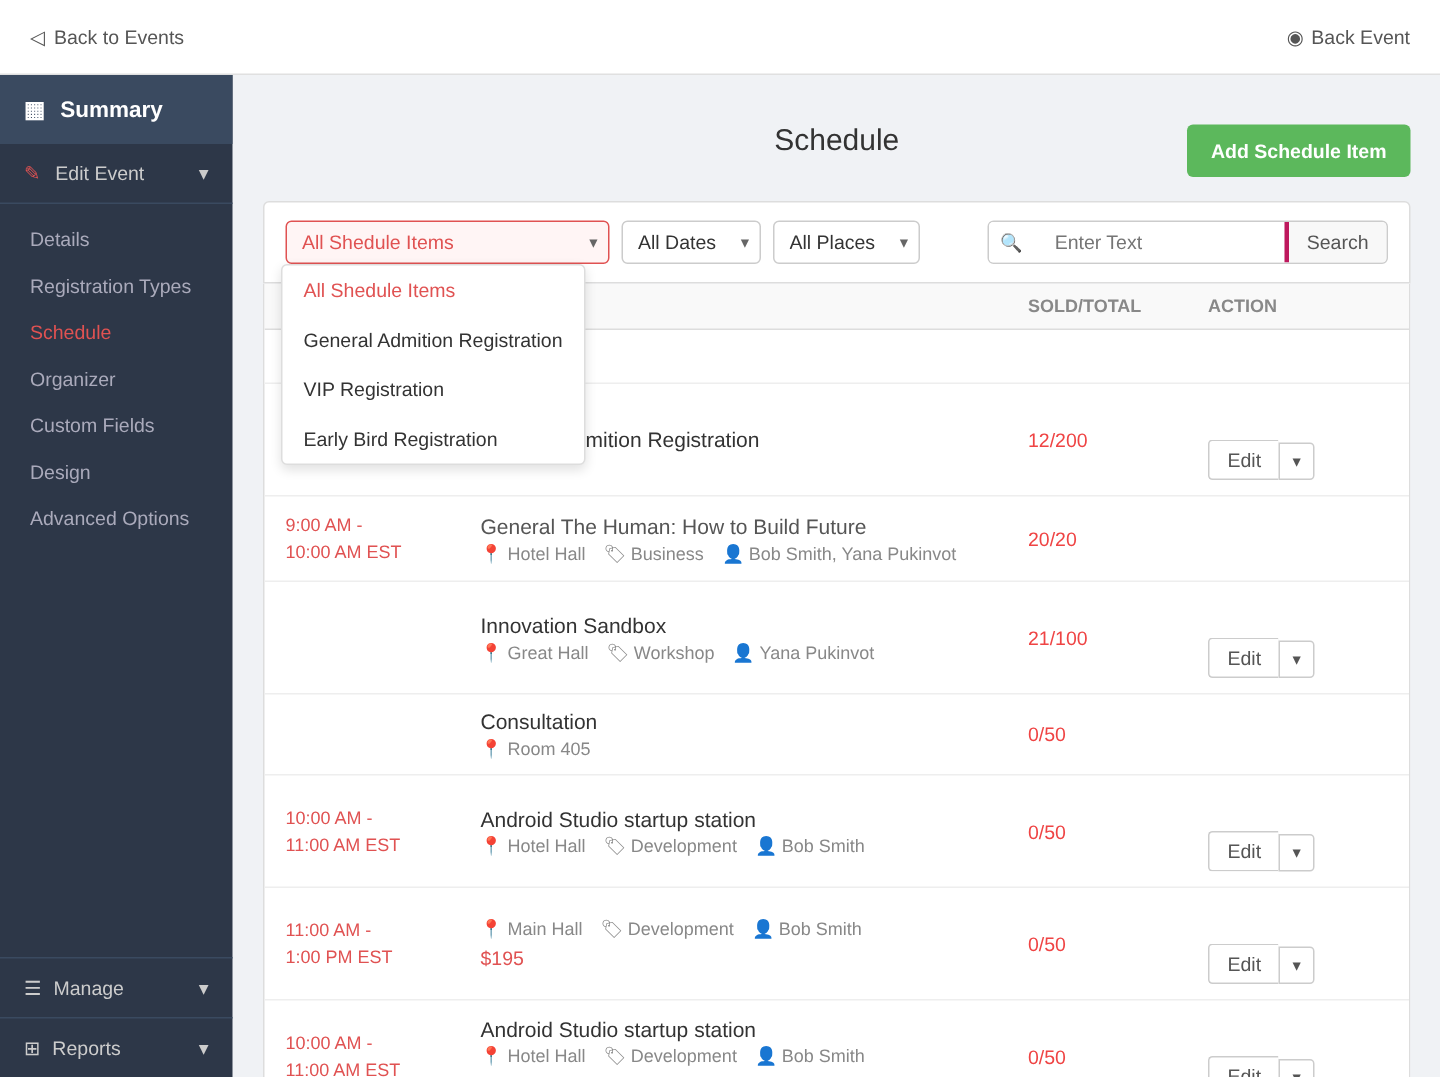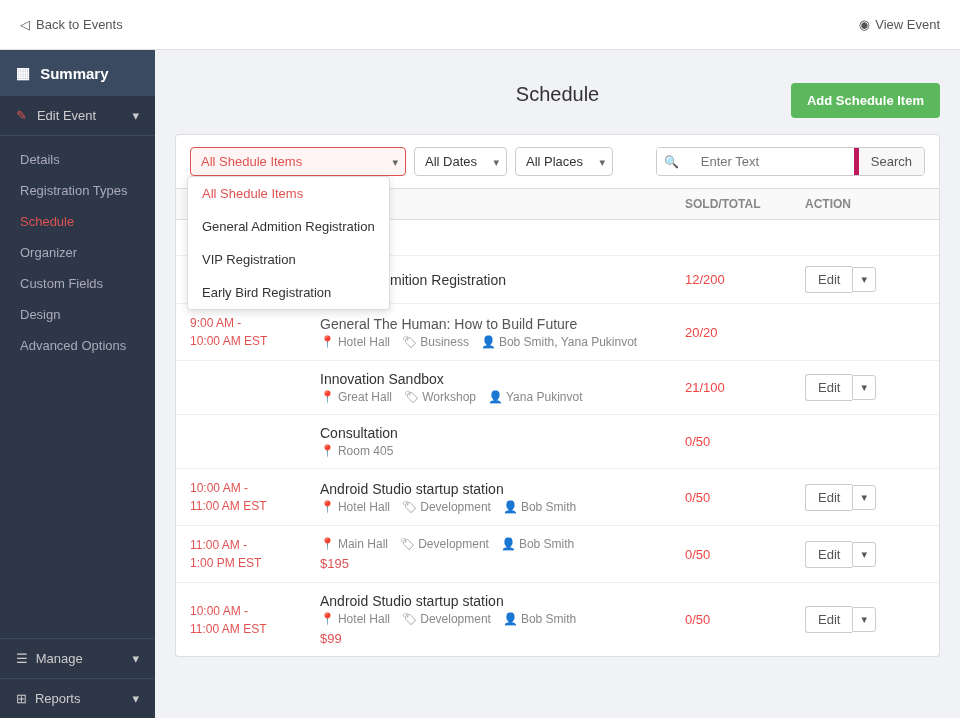--- a/index.html
+++ b/index.html
@@ -31,57 +31,57 @@
     .add-btn { background: #5cb85c; color: #fff; border: none; padding: 10px 16px; border-radius: 4px; font-size: 13px; font-weight: 600; cursor: pointer; white-space: nowrap; }
 
     
     .filters { display: flex; align-items: center; gap: 8px; margin-bottom: 0; background: #fff; border: 1px solid #ddd; border-radius: 4px 4px 0 0; padding: 12px 14px; position: relative; }
     .filter-select { position: relative; display: inline-block; }
     .filter-select select { appearance: none; border: 1px solid #ccc; border-radius: 4px; padding: 6px 28px 6px 10px; font-size: 13px; background: #fff; cursor: pointer; color: #333; }
     .filter-select::after { content: '▾'; position: absolute; right: 8px; top: 50%; transform: translateY(-50%); pointer-events: none; color: #666; font-size: 11px; }
     .search-box { display: flex; align-items: center; border: 1px solid #ccc; border-radius: 4px; overflow: hidden; margin-left: auto; }
     .search-input-wrap { display: flex; align-items: center; background: #fff; padding: 6px 8px; gap: 6px; }
     .search-input-wrap input { border: none; outline: none; font-size: 13px; width: 160px; color: #666; padding-left: 15px; }
-    .search-btn { background: #f8f8f8; border: none; border-left: 5px solid #be185d; padding: 6px 12px; font-size: 13px; cursor: pointer; color: #555; }
+    .search-btn { background: #f8f8f8; border: none; border-left: 3px solid #be185d; padding: 6px 12px; font-size: 13px; cursor: pointer; color: #555; }
 
     
     .dropdown-menu { position: absolute; top: 44px; left: 12px; background: #fff; border: 1px solid #ddd; border-radius: 4px; z-index: 100; min-width: 200px; box-shadow: 0 3px 8px rgba(0,0,0,0.12); }
     .dropdown-item { padding: 9px 14px; font-size: 13px; cursor: pointer; color: #333; }
     .dropdown-item.active-item { color: #e05252; }
 
     
     .schedule-table { background: #fff; border: 1px solid #ddd; border-top: none; border-radius: 0 0 4px 4px; overflow: hidden; }
     .table-header { display: grid; grid-template-columns: 130px 1fr 120px 120px; background: #f9f9f9; border-bottom: 1px solid #ddd; padding: 8px 14px; color: #888; font-size: 12px; font-weight: 600; text-transform: uppercase; }
     .schedule-date-row { padding: 10px 14px; background: #fff; font-size: 13px; font-weight: 600; color: #555; border-bottom: 1px solid #eee; }
     .schedule-row { display: grid; grid-template-columns: 130px 1fr 120px 120px; padding: 10px 14px; border-bottom: 1px solid #eee; align-items: center; }
     .schedule-row:last-child { border-bottom: none; }
     .time-col { color: #e05252; font-size: 12px; line-height: 1.5; }
     .item-info { display: flex; flex-direction: column; gap: 3px; }
     .item-title { font-size: 14px; font-weight: 500; color: #333; }
     .item-meta { display: flex; gap: 12px; align-items: center; flex-wrap: wrap; }
     .meta-tag { display: flex; align-items: center; gap: 3px; font-size: 12px; color: #888; }
     .item-price { color: #e05252; font-size: 13px; font-weight: 500; margin-top: 2px; }
     .sold-col { font-size: 13px; color: #ef4444; }
-    .action-col { display: flex; align-items: center; }
+    .action-col { display: flex; align-items: flex-end; margin-top: 27px; }
     .edit-btn { background: #fff; border: 1px solid #ccc; border-right: none; padding: 5px 12px; font-size: 13px; cursor: pointer; border-radius: 3px 0 0 3px; color: #555; }
     .edit-caret { background: #fff; border: 1px solid #ccc; padding: 5px 8px; font-size: 11px; cursor: pointer; border-radius: 0 3px 3px 0; color: #555; }
   </style>
 </head>
 <body>
 
 <div class="app">
 
   <div class="top-bar">
     <a class="back-link">
       <span>◁</span>
       <span>Back to Events</span>
     </a>
     <div class="view-event">
       <span>◉</span>
-      <span>View Event</span>
+      <span>Back Event</span>
     </div>
   </div>
 
   <div class="main">
 
     <div class="sidebar">
       <div class="sidebar-summary">
         <span>▦</span>
         <span>Summary</span>
       </div>

